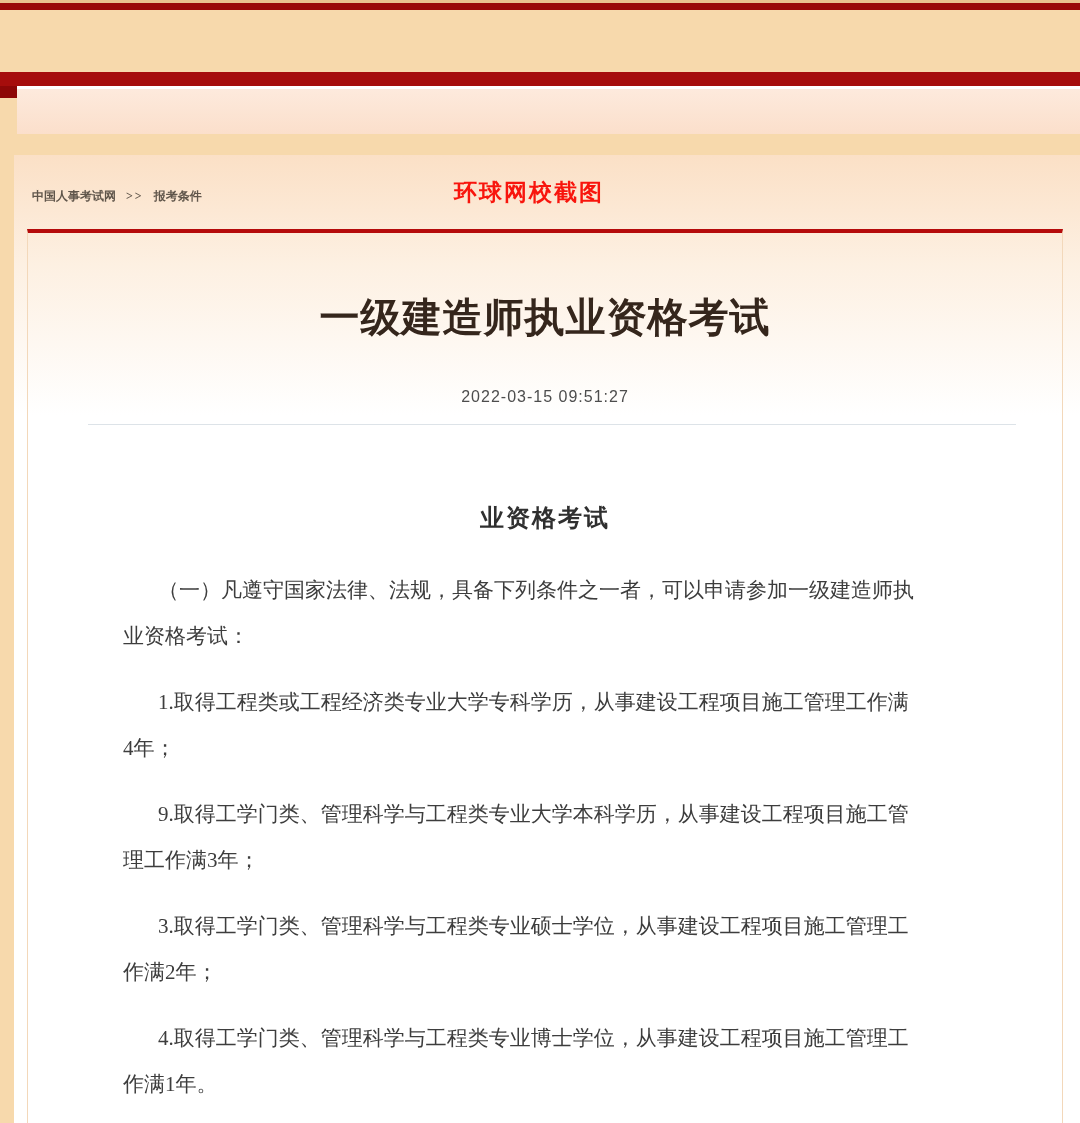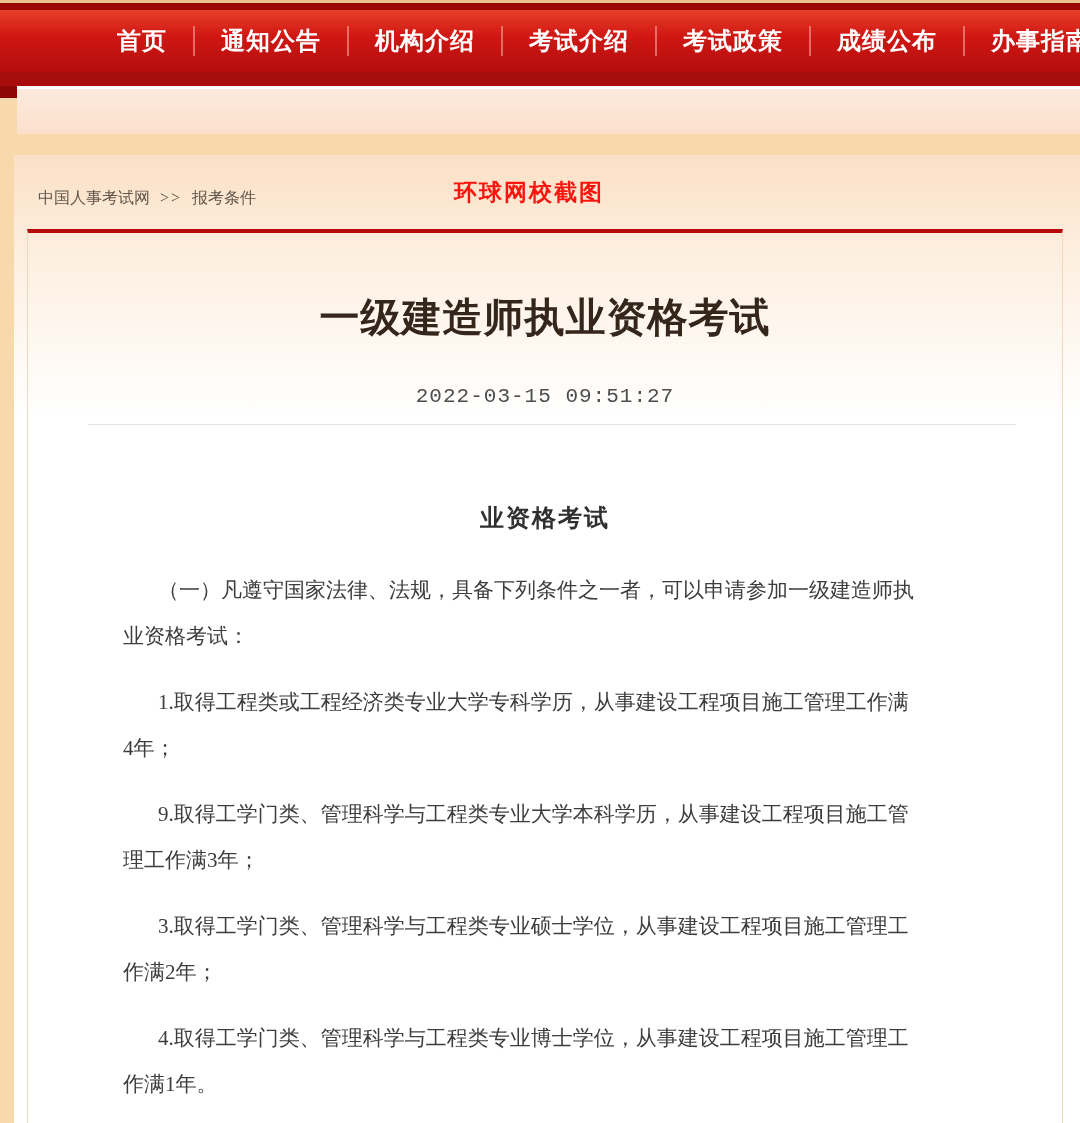--- a/index.html
+++ b/index.html
@@ -32,22 +32,22 @@
     position:absolute; top:86px; left:17px; right:0; height:48px;
     background:linear-gradient(180deg,#fdeadd 0%,#fbdfcb 100%);
     border-top:3px solid #ffffff;
   }
   
   .panel {
     position:absolute; top:155px; left:14px; right:0; bottom:0;
     background:linear-gradient(180deg,#fbe0c6 0px,#fdf0e2 110px,#ffffff 260px,#ffffff 100%);
   }
   .breadcrumb {
-    position:absolute; top:33px; left:24px;
-    font-size:16px; color:#60564b; white-space:nowrap;
+    position:absolute; top:33px; left:18px;
+    font-size:12px; color:#60564b; white-space:nowrap;font-weight:bold;
   }
   .breadcrumb a { color:#60564b; text-decoration:none; }
   .breadcrumb .sep { margin:0 10px; letter-spacing:2px; }
   .watermark {
     position:absolute; top:22px; left:440px;
     font-family:"Liberation Sans","DejaVu Sans",sans-serif;
     font-size:23px; font-weight:bold; letter-spacing:2px; color:#f8150d;
   }
   
   .article {
@@ -57,22 +57,22 @@
     border-right:1px solid #f3d8ba;
   }
   .article-title {
     margin-top:58px; text-align:center;
     font-family:"Liberation Sans","DejaVu Sans",sans-serif;
     font-size:40px; font-weight:bold; line-height:52px;
     color:#35261c; letter-spacing:1px;
   }
   .article-date {
     margin-top:44px; text-align:center;
-    font-family:Liberation Mono, monospace;
-    font-size:21px; line-height:20px; color:#4d4d4d; letter-spacing:1px;
+    font-family:Liberation Sans, sans-serif;
+    font-size:16px; line-height:20px; color:#4d4d4d; letter-spacing:1px;
   }
   .divider {
     margin:17px 46px 0 60px; height:0;
     border:none; border-top:1px solid #dde3e8;
   }
   .section-heading {
     margin-top:78px; text-align:center;
     font-size:24px; font-weight:bold; line-height:30px;
     color:#2f2f2f; letter-spacing:2px;
   }
@@ -84,29 +84,20 @@
   .paras p + p { margin-top:20px; }
 </style>
 </head>
 <body>
 
 <div class="page">
 
   <div class="top-line"></div>
   <div class="top-dark"></div>
 
-  <nav class="navbar">
-      <a href="#">首页</a>
-      <a href="#">通知公告</a>
-      <a href="#">机构介绍</a>
-      <a href="#">考试介绍</a>
-      <a href="#">考试政策</a>
-      <a href="#">成绩公布</a>
-      <a href="#">办事指南</a>
-    </nav>
 
   <div class="nav-strip"></div>
   <div class="corner-block"></div>
   <div class="subnav"></div>
 
   <div class="panel">
 
     <div class="breadcrumb">
       <a href="#">中国人事考试网</a><span class="sep">&gt;&gt;</span><span>报考条件</span>
     </div>

